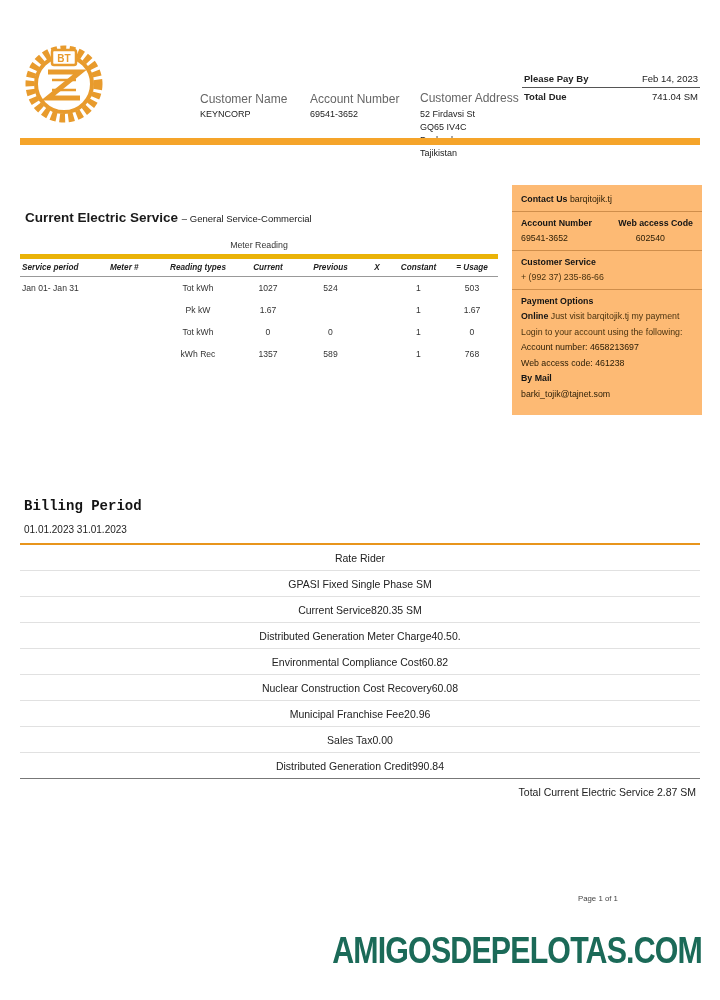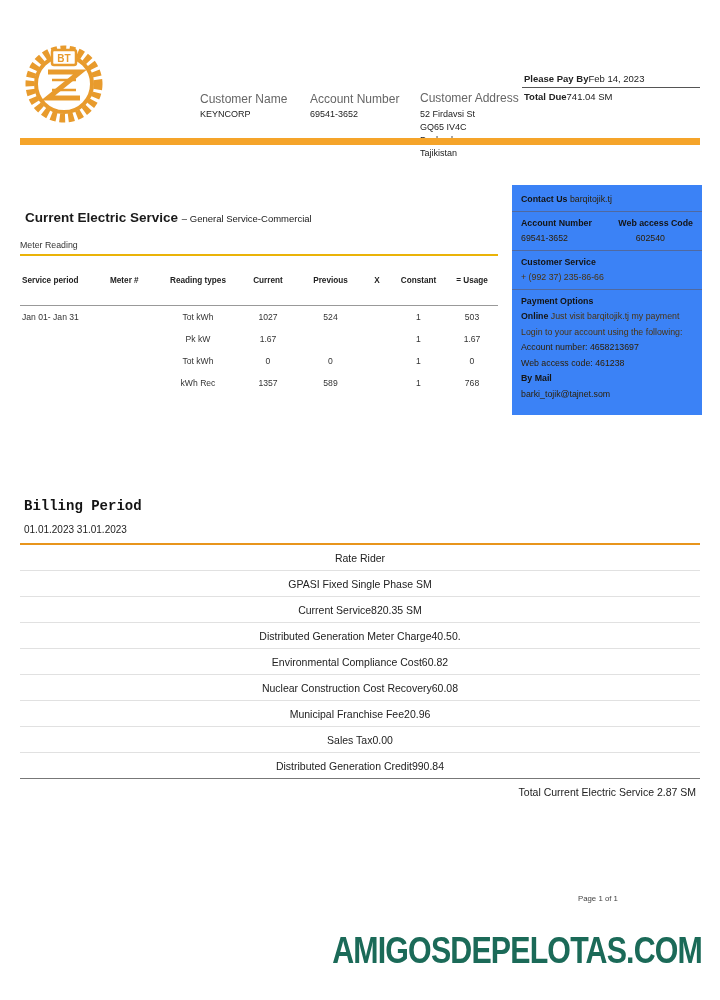--- a/index.html
+++ b/index.html
@@ -10,40 +10,40 @@
   .logo{position:absolute;left:22px;top:42px;width:84px;height:84px;}
   .header-cols{position:absolute;left:200px;top:68px;display:flex;}
   .hcol{margin-right:14px;}
   .hcol .lbl{font-size:12px;color:#666;margin-bottom:3px;margin-top:24px;}
   .hcol .val{font-size:9px;color:#222;}
   .hcol.c1{width:96px;}
   .hcol.c2{width:96px;}
   .hcol.c3{width:110px;}
   .addr div{font-size:9px;color:#222;line-height:13px;}
   .paybox{position:absolute;left:522px;top:70px;width:178px;font-size:9.5px;}
-  .paybox .row{display:flex;padding:3px 2px;}
+  .paybox .row{display:flex;justify-content:space-between;padding:3px 2px;}
   .paybox .row.first{border-bottom:1.2px solid #555;}
   .paybox .k{font-weight:bold;color:#222;}
   .orange-bar{position:absolute;left:20px;right:20px;top:138px;height:7px;background:#F5A42A;}
 
   
-  .sidebox{position:absolute;left:512px;top:185px;width:190px;background:#3b82f6;padding:8px 9px 12px 9px;box-sizing:border-box;font-size:8.8px;color:#2e2008;line-height:12.5px;}
+  .sidebox{position:absolute;left:512px;top:185px;width:190px;background:#fdba74;padding:8px 9px 12px 9px;box-sizing:border-box;font-size:8.8px;color:#2e2008;line-height:12.5px;}
   .sidebox .sec{font-weight:bold;color:#141414;}
   .sidebox .line{margin-bottom:3px;}
   .sidebox .hr{border-top:1px solid rgba(120,60,0,.35);margin:5px -9px 5px -9px;}
   .sidebox .pair{display:flex;justify-content:space-between;}
   .sidebox .soft{color:#4a3310;}
 
   
   .svc-title{position:absolute;left:25px;top:210px;font-size:13.5px;font-weight:bold;color:#1a1a1a;}
   .svc-title .sub{font-size:9.5px;font-weight:normal;}
   .meter-wrap{position:absolute;left:20px;top:240px;width:478px;}
-  .meter-caption{text-align:left;font-size:8.8px;color:#333;margin-bottom:4px;}
+  .meter-caption{text-align:center;font-size:8.8px;color:#333;margin-bottom:4px;}
   table.meter{width:100%;border-collapse:collapse;font-size:8.6px;color:#333;}
-  table.meter th{font-weight:bold;color:#222;border-top:2px solid #eab308;border-bottom:1px solid #999;padding:20px 2px;font-size:8.2px;}
+  table.meter th{font-weight:bold;color:#222;border-top:5px solid #eab308;border-bottom:1px solid #999;padding:4px 2px;font-size:8.2px;font-style:italic;}
   table.meter td{padding:6px 2px;}
   .ta-l{text-align:left;}
   .ta-c{text-align:center;}
   col.c-period{width:88px;} col.c-meter{width:50px;} col.c-type{width:80px;}
   col.c-cur{width:60px;} col.c-prev{width:65px;} col.c-x{width:28px;}
   col.c-const{width:55px;} col.c-use{width:52px;}
 
   
   .billing{position:absolute;left:20px;right:20px;top:498px;}
   .billing h2{font-size:14px;margin:0 0 10px 4px;color:#141414;font-family:Liberation Mono, monospace;}

